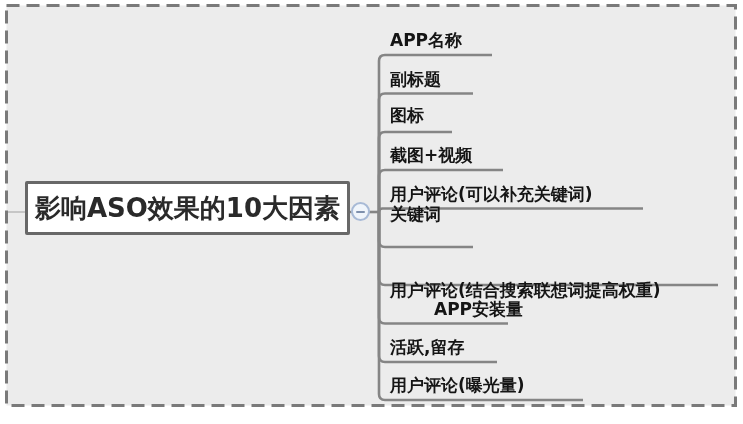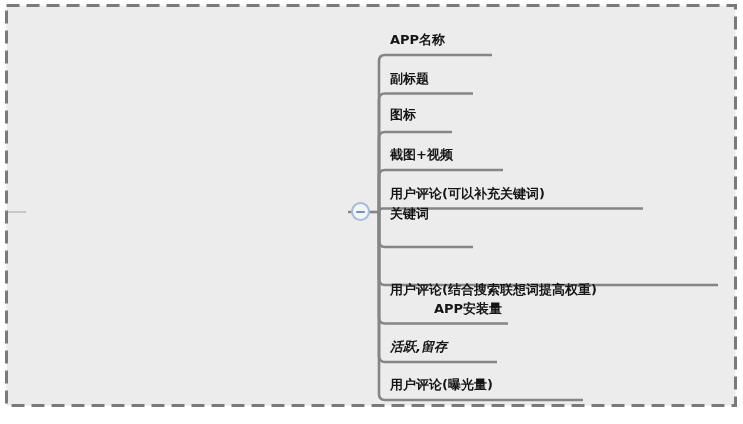--- a/index.html
+++ b/index.html
@@ -46,21 +46,21 @@
     display: block;
     width: 9px; height: 2px;
     background: #7e90ad;
     border-radius: 1px;
   }
   .branch-label {
     position: absolute;
     left: 390px;
     height: 22px;
     line-height: 22px;
-    font-size: 13px;
+    font-size: 17px;
     font-weight: bold;
     color: #151515;
     white-space: nowrap;
     cursor: default;
   }
 </style>
 </head>
 <body>
 
 <div class="stage">
@@ -75,31 +75,34 @@
       <path d="M 379 212 L 379 138 Q 379 132 385 132 L 452 132" stroke="#858585" stroke-width="2.6" fill="none" stroke-linecap="butt"></path>
       <path d="M 379 212 L 379 176 Q 379 170 385 170 L 503 170" stroke="#858585" stroke-width="2.6" fill="none" stroke-linecap="butt"></path>
       <path d="M 379 212 L 379 212 Q 379 208.5 382.5 208.5 L 643 208.5" stroke="#858585" stroke-width="2.6" fill="none" stroke-linecap="butt"></path>
       <path d="M 379 212 L 379 241 Q 379 247 385 247 L 473 247" stroke="#858585" stroke-width="2.6" fill="none" stroke-linecap="butt"></path>
       <path d="M 379 212 L 379 279 Q 379 285 385 285 L 718 285" stroke="#858585" stroke-width="2.6" fill="none" stroke-linecap="butt"></path>
       <path d="M 379 212 L 379 317.5 Q 379 323.5 385 323.5 L 508 323.5" stroke="#858585" stroke-width="2.6" fill="none" stroke-linecap="butt"></path>
       <path d="M 379 212 L 379 356 Q 379 362 385 362 L 497 362" stroke="#858585" stroke-width="2.6" fill="none" stroke-linecap="butt"></path>
       <path d="M 379 212 L 379 394 Q 379 400 385 400 L 583 400" stroke="#858585" stroke-width="2.6" fill="none" stroke-linecap="butt"></path>
     </svg>
 
+  <div class="root-node">
+    <span>影响ASO效果的10大因素</span>
+  </div>
 
   <div class="collapse-btn">
     <span class="minus-bar"></span>
   </div>
 
   <div id="branches">
       <div class="branch-label" style="top: 29px;">APP名称</div>
       <div class="branch-label" style="top: 67.5px;">副标题</div>
       <div class="branch-label" style="top: 104px;">图标</div>
       <div class="branch-label" style="top: 144px;">截图+视频</div>
       <div class="branch-label" style="top: 182.5px;">用户评论(可以补充关键词)</div>
       <div class="branch-label" style="top: 203px;">关键词</div>
       <div class="branch-label" style="top: 259px; margin-top: 20px;">用户评论(结合搜索联想词提高权重)</div>
       <div class="branch-label" style="top: 297.5px; margin-left: 44px;">APP安装量</div>
-      <div class="branch-label" style="top: 336px; font-style: italic;">活跃,留存</div>
+      <div class="branch-label" style="top: 336px;">活跃,留存</div>
       <div class="branch-label" style="top: 374px;">用户评论(曝光量)</div>
     </div>
 
 </div>
 
 </body></html>

